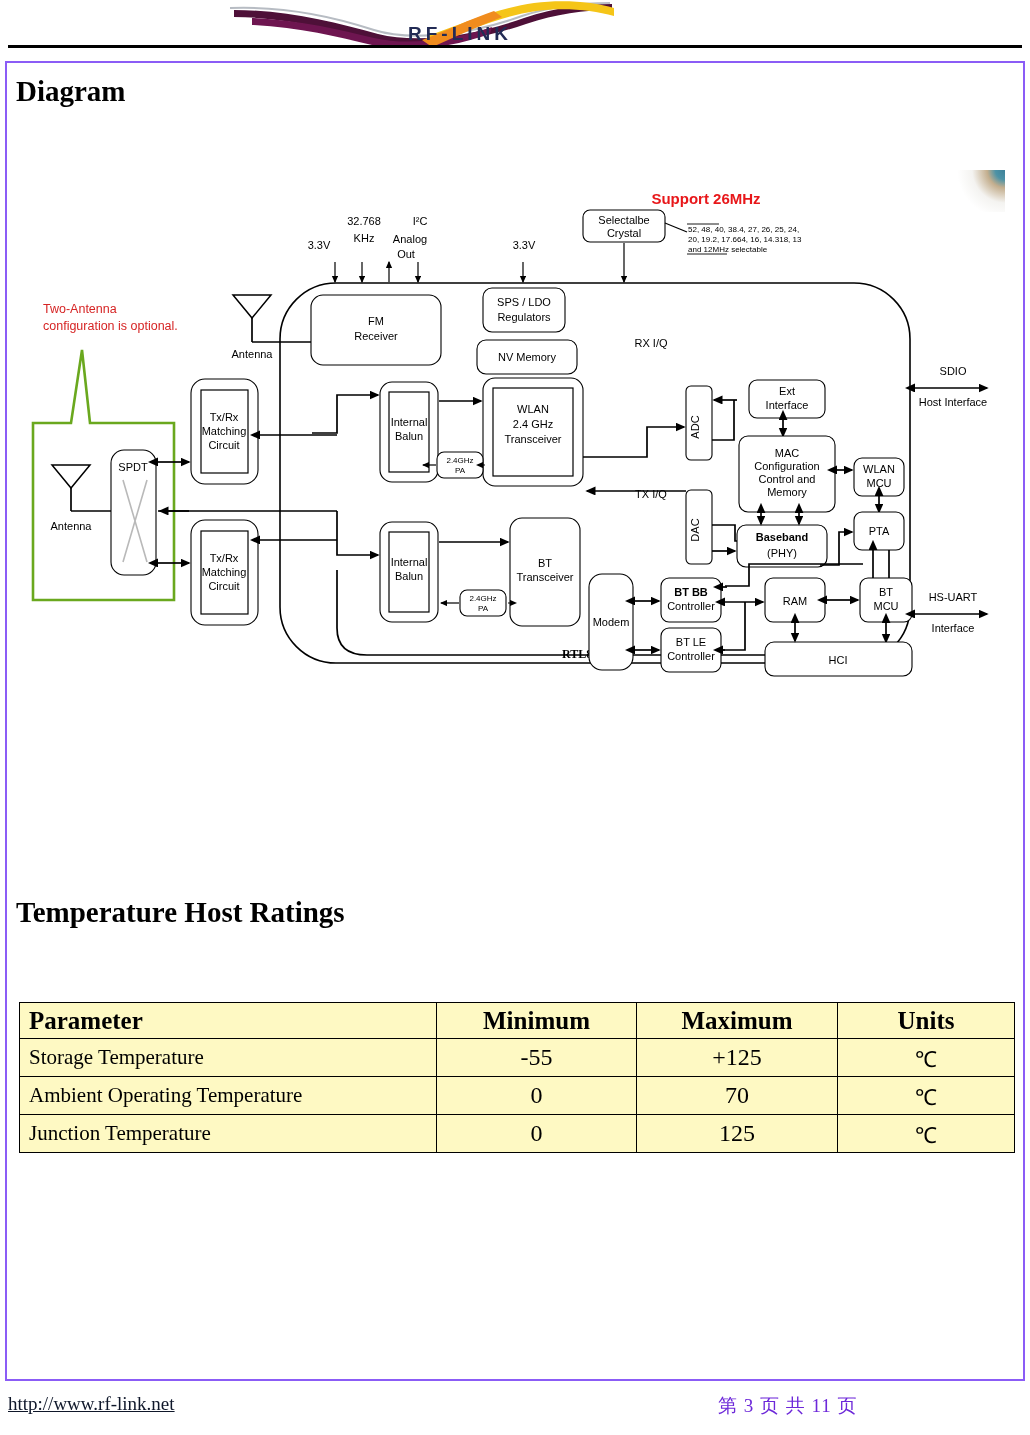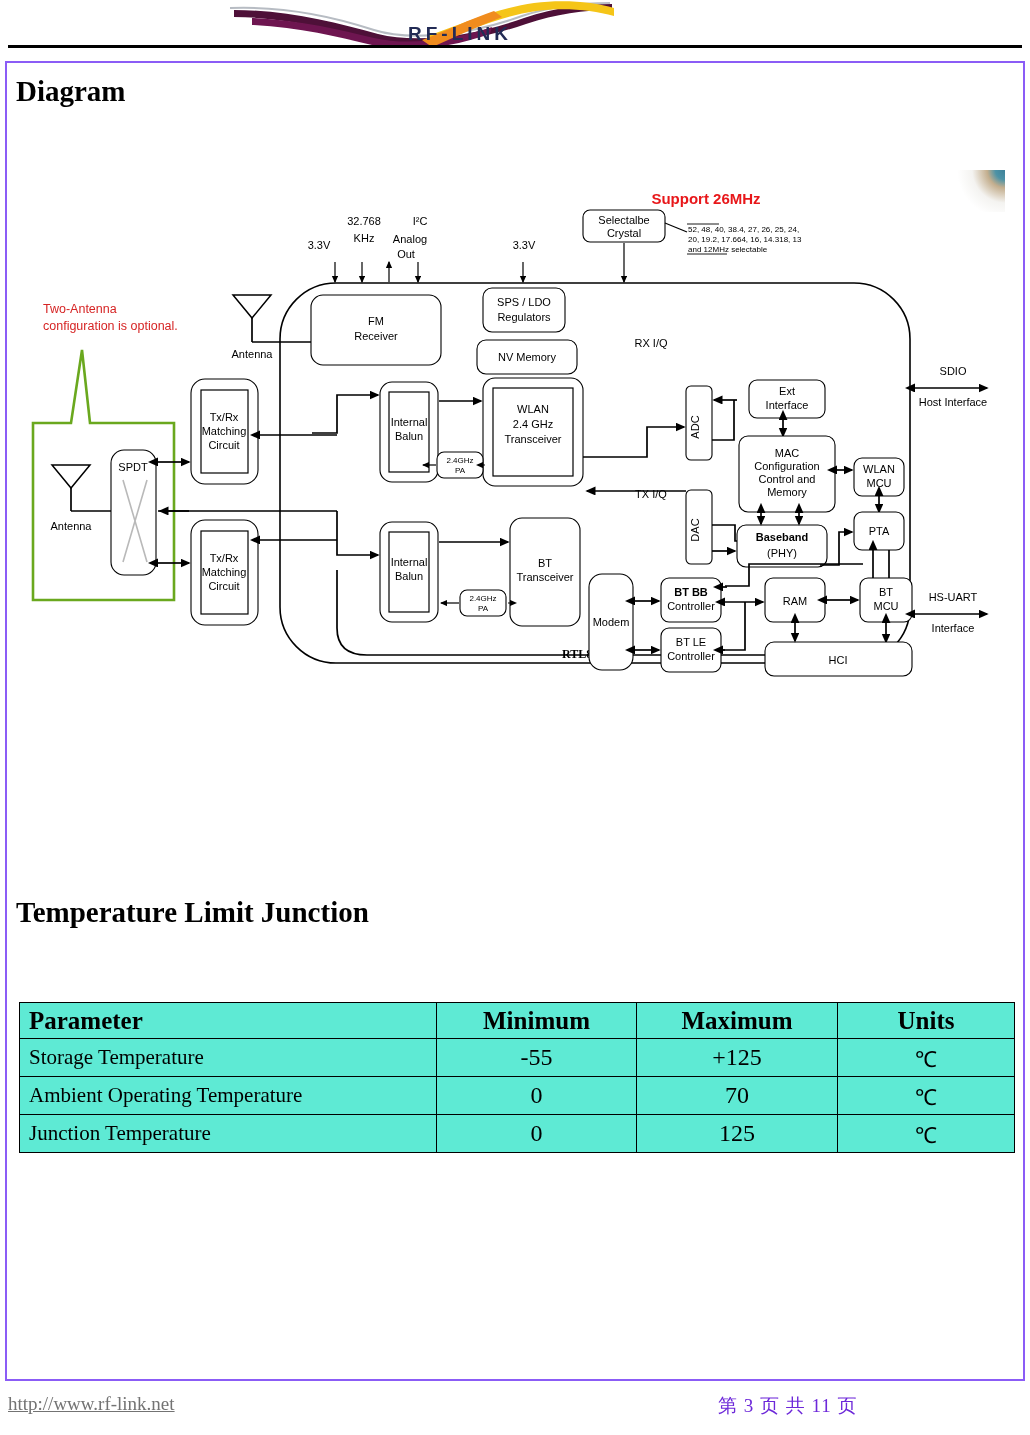--- a/index.html
+++ b/index.html
@@ -60,21 +60,21 @@
     pointer-events: none;
   }
   #diagram-svg { display: block; }
 
   
   #temp-table {
     position: absolute; left: 12px; top: 939px;
     width: 995px;
     border-collapse: collapse;
     table-layout: fixed;
-    background: #5eead4;
+    background: #fef9c3;
   }
   #temp-table td, #temp-table th {
     border: 1px solid #000;
     font-family: "Liberation Serif", serif;
     color: #000;
     padding: 0;
   }
   #temp-table thead th {
     font-size: 25px; font-weight: bold; height: 36px;
     vertical-align: middle;
@@ -91,21 +91,21 @@
   }
   #temp-table tbody td.cell-units {
     font-size: 22px; text-align: center;
   }
 
   
   #footer-link {
     position: absolute; left: 8px; top: 1393px;
     font-family: "Liberation Serif", serif;
     font-size: 19px;
-    color: #737373;
+    color: #0f172a;
     text-decoration: underline;
     white-space: nowrap;
   }
   #footer-pageno {
     position: absolute; left: 718px; top: 1393px;
     font-family: "Liberation Serif", serif;
     font-size: 19px;
     color: #6d28d9;
     white-space: nowrap;
     letter-spacing: 1px;
@@ -450,21 +450,21 @@
 
       <g>
         <line x1="888" y1="444" x2="960" y2="444" class="dg-ln" marker-end="url(#ahs)" marker-start="url(#ahb)"></line>
         <text x="926" y="431" class="dg-t" text-anchor="middle">HS-UART</text>
         <text x="926" y="462" class="dg-t" text-anchor="middle">Interface</text>
       </g>
 
     </svg>
   </div>
 
-  <div class="section-heading" id="heading-temp">Temperature Limit Junction</div>
+  <div class="section-heading" id="heading-temp">Temperature Host Ratings</div>
 
   <table id="temp-table">
     <colgroup>
       <col style="width:417px">
       <col style="width:200px">
       <col style="width:201px">
       <col style="width:177px">
     </colgroup>
     <thead>
       <tr>

